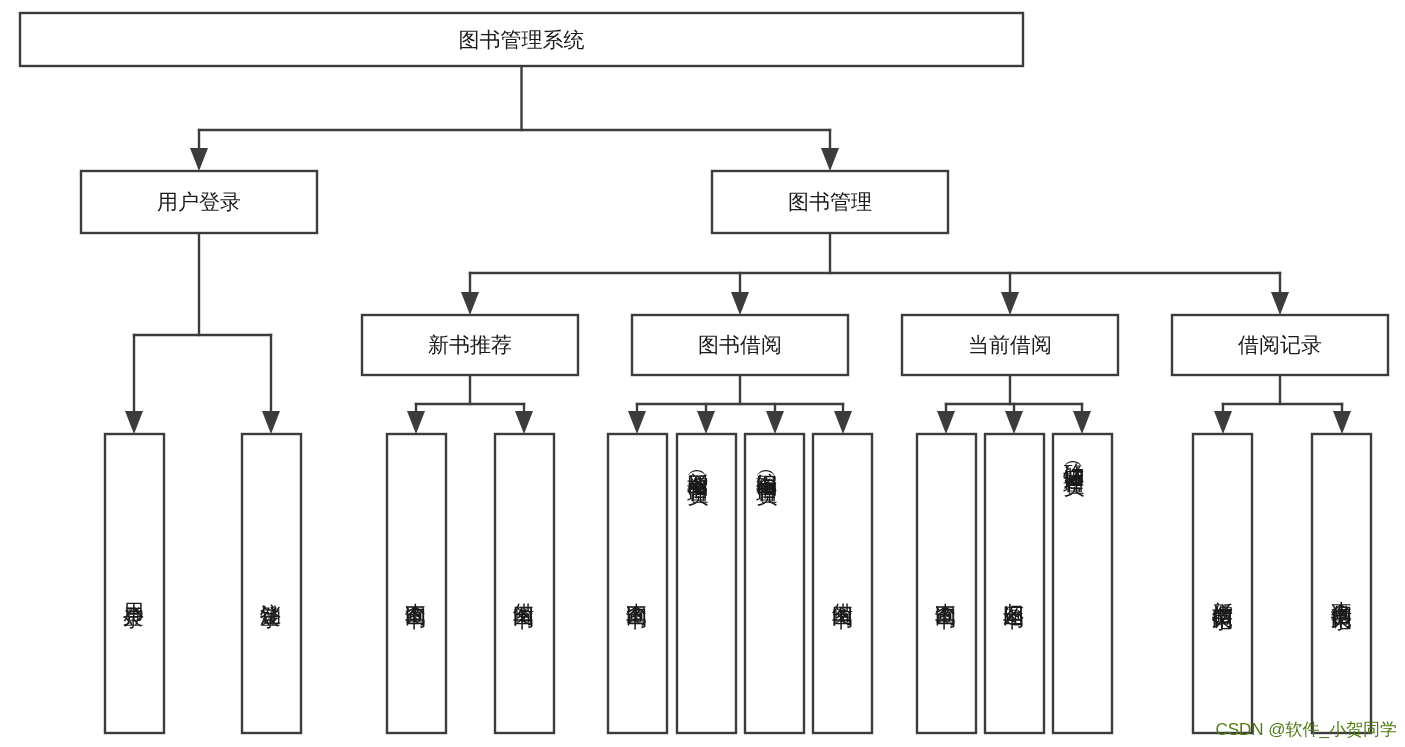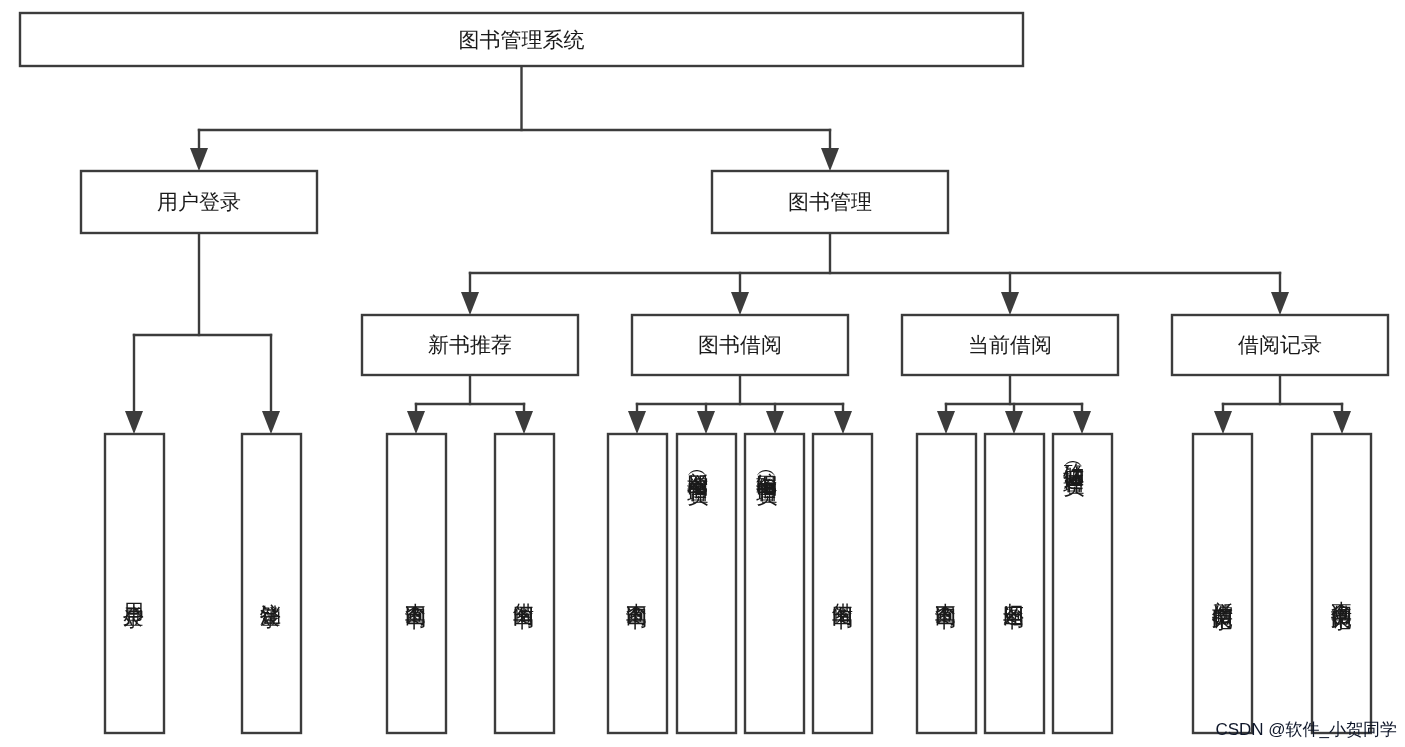--- a/index.html
+++ b/index.html
@@ -51,21 +51,21 @@
     text-orientation: upright;
     text-anchor: middle;
     letter-spacing: 2px;
   }
   .watermark {
     position: absolute;
     right: 8px;
     bottom: 6px;
     font-family: "Liberation Sans", "DejaVu Sans", sans-serif;
     font-size: 17px;
-    color: #0f172a;
+    color: #4d7c0f;
     white-space: nowrap;
     pointer-events: none;
   }
 </style>
 </head>
 <body>
 
 <svg id="diagram" viewBox="0 0 1405 747">
 
   <g>

